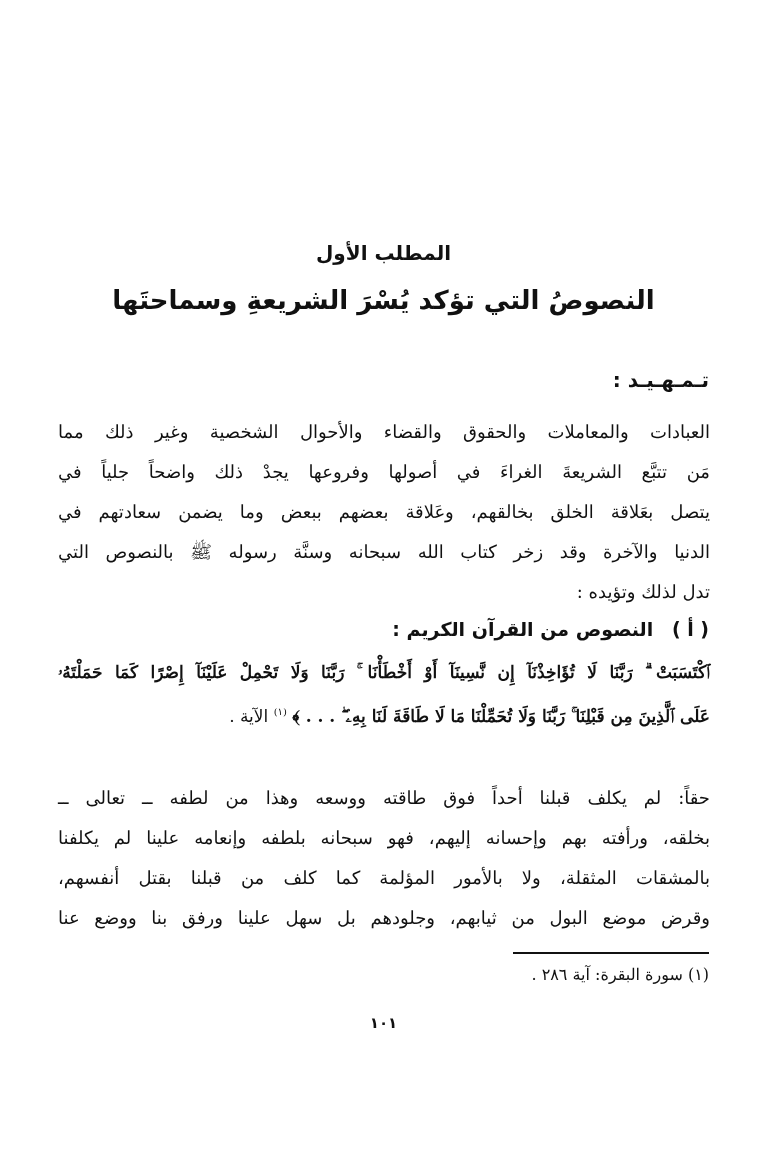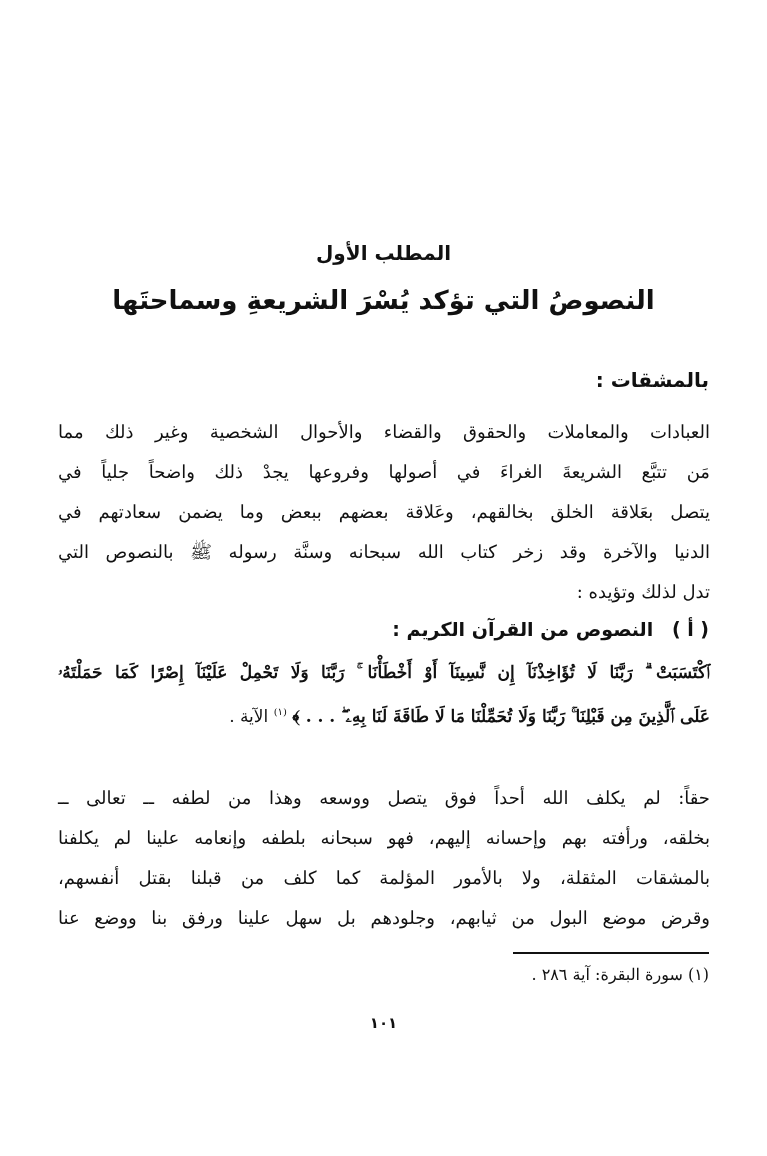--- a/index.html
+++ b/index.html
@@ -111,21 +111,21 @@
   }
 </style>
 </head>
 <body>
 
 <div class="page">
 
   <div class="section-label">المطلب الأول</div>
   <div class="section-title">النصوصُ التي تؤكد يُسْرَ الشريعةِ وسماحتَها</div>
 
-  <div class="intro-heading">بالمشقات :</div>
+  <div class="intro-heading">تـمـهـيـد :</div>
 
   <div class="body-block" id="intro-paragraph">
     <span class="line">العبادات والمعاملات والحقوق والقضاء والأحوال الشخصية وغير ذلك مما</span>
     <span class="line">مَن تتبَّع الشريعةَ الغراءَ في أصولها وفروعها يجدْ ذلك واضحاً جلياً في</span>
     <span class="line">يتصل بعَلاقة الخلق بخالقهم، وعَلاقة بعضهم ببعض وما يضمن سعادتهم في</span>
     <span class="line">الدنيا والآخرة وقد زخر كتاب الله سبحانه وسنَّة رسوله ﷺ بالنصوص التي</span>
     <span class="line last">تدل لذلك وتؤيده :</span>
   </div>
 
   <div class="sub-heading">
@@ -136,21 +136,21 @@
   <div class="body-block" id="quran-block">
     <span class="line verse">ٱكْتَسَبَتْ ۗ رَبَّنَا لَا تُؤَاخِذْنَآ إِن نَّسِينَآ أَوْ أَخْطَأْنَا ۚ رَبَّنَا وَلَا تَحْمِلْ عَلَيْنَآ إِصْرًا كَمَا حَمَلْتَهُۥ</span>
     <span class="line last">
       <span class="verse">عَلَى ٱلَّذِينَ مِن قَبْلِنَا ۚ رَبَّنَا وَلَا تُحَمِّلْنَا مَا لَا طَاقَةَ لَنَا بِهِۦ ۖ . . . ﴾</span>
       <sup>(١)</sup>
       <span>الآية .</span>
     </span>
   </div>
 
   <div class="body-block" id="comment-paragraph">
-    <span class="line">حقاً: لم يكلف الله أحداً فوق يتصل ووسعه وهذا من لطفه ــ تعالى ــ</span>
+    <span class="line">حقاً: لم يكلف قبلنا أحداً فوق طاقته ووسعه وهذا من لطفه ــ تعالى ــ</span>
     <span class="line">بخلقه، ورأفته بهم وإحسانه إليهم، فهو سبحانه بلطفه وإنعامه علينا لم يكلفنا</span>
     <span class="line">بالمشقات المثقلة، ولا بالأمور المؤلمة كما كلف من قبلنا بقتل أنفسهم،</span>
     <span class="line">وقرض موضع البول من ثيابهم، وجلودهم بل سهل علينا ورفق بنا ووضع عنا</span>
   </div>
 
   <div class="footnote-rule"></div>
   <div class="footnote">
     <span>(١)</span>
     <span>سورة البقرة: آية ٢٨٦ .</span>
   </div>

